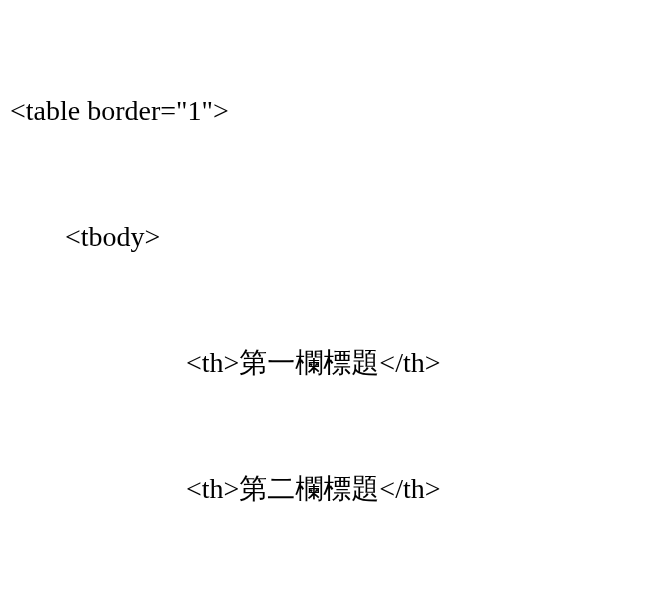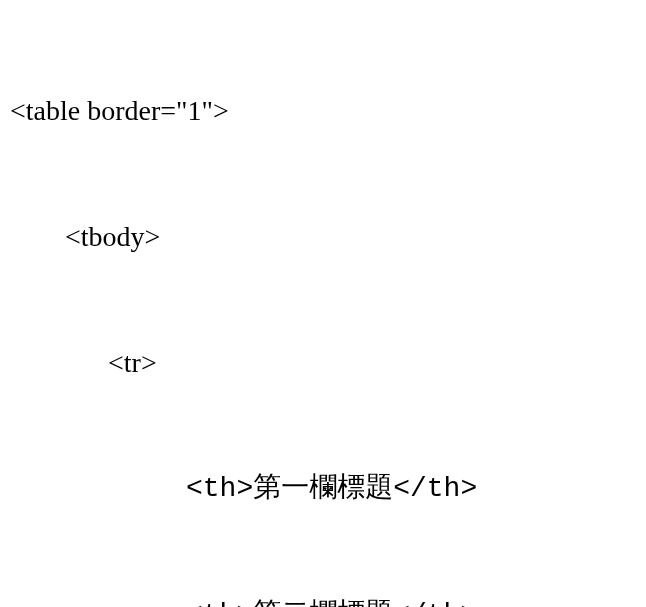--- a/index.html
+++ b/index.html
@@ -20,29 +20,28 @@
     font-size: 28px;
     line-height: 42px;
     white-space: pre;
   }
   .code-line {
     height: 42px;
   }
   .indent-0 { padding-left: 0px;   }
   .indent-1 { padding-left: 55px; font-family: Liberation Serif, serif;  }
   .indent-2 { padding-left: 98px;  }
-  .indent-3 { padding-left: 176px; font-family: Liberation Mono, monospace; }
+  .indent-3 { padding-left: 176px; }
 </style>
 </head>
 <body>
 
 <div class="code-block">
   <div class="code-line indent-0">&lt;table border="1"&gt;</div>
   <div class="code-line indent-1">&lt;tbody&gt;</div>
-  <div class="code-line indent-2">&lt;tr&gt;</div>
   <div class="code-line indent-3">&lt;th&gt;第一欄標題&lt;/th&gt;</div>
   <div class="code-line indent-3">&lt;th&gt;第二欄標題&lt;/th&gt;</div>
   
   
   
   
   
   
   
   

